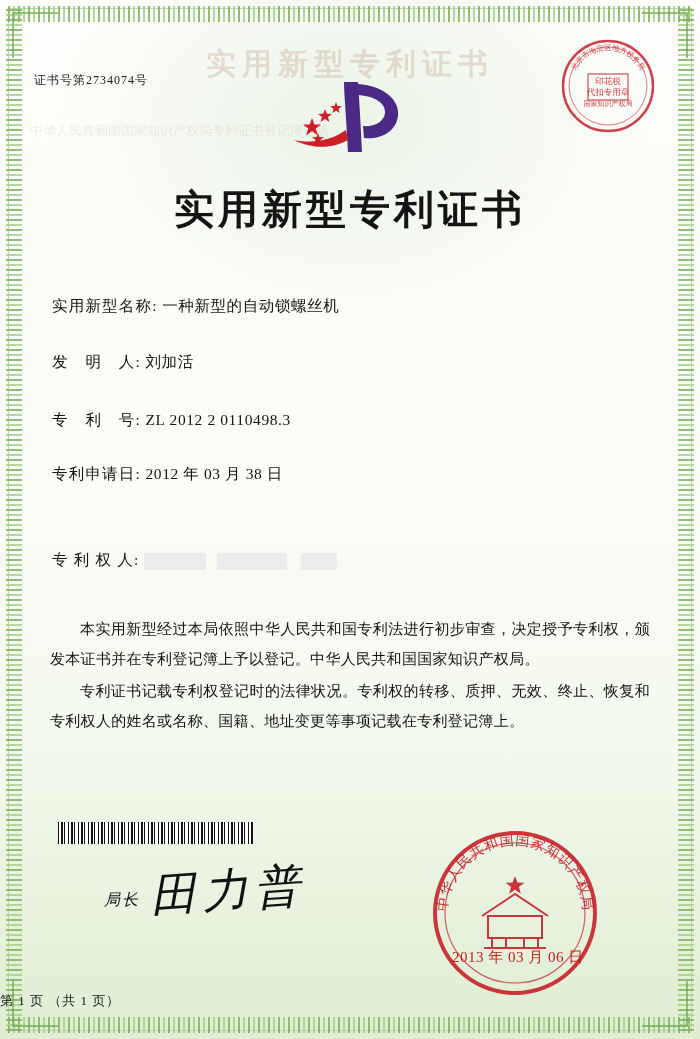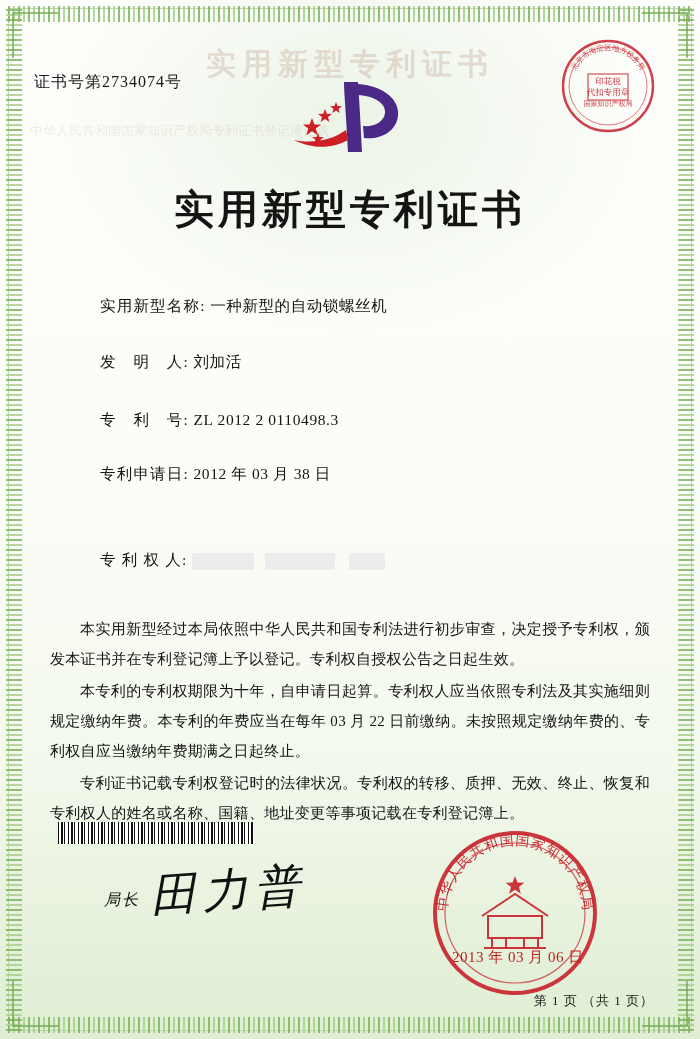--- a/index.html
+++ b/index.html
@@ -91,21 +91,21 @@
     font-size: 13px;
     line-height: 22px;
     color: rgba(190, 170, 150, 0.22);
     user-select: none;
   }
 
   
   .cert-no {
     position: absolute;
     left: 34px; top: 72px;
-    font-size: 16px;
+    font-size: 12px;
     color: #1a1a1a;
     letter-spacing: 1px;
   }
 
   .emblem {
     position: absolute;
     left: 288px; top: 78px;
     width: 124px; height: 78px;
   }
 
@@ -123,21 +123,21 @@
 
   
   .field {
     position: absolute;
     left: 52px;
     font-size: 15.5px;
     color: #141414;
     letter-spacing: .6px;
     white-space: nowrap;
   }
-  .field .lbl { letter-spacing: 1.2px; margin-left: 48px; }
+  .field .lbl { letter-spacing: 1.2px; }
   .redacted {
     display: inline-block;
     vertical-align: middle;
     background: #ececec;
     border-radius: 1px;
     height: 17px;
   }
   .redacted.r1 { width: 62px; }
   .redacted.r2 { width: 70px; margin-left: 6px; }
   .redacted.r3 { width: 36px; margin-left: 10px; }
@@ -206,25 +206,24 @@
   .seal-top {
     position: absolute;
     left: 560px; top: 38px;
     width: 96px; height: 96px;
   }
 
   .footer {
     position: absolute;
     left: 0; top: 992px;
     width: 632px;
-    text-align: right;
+    text-align: left;
     font-size: 13px;
     color: #1a1a1a;
     letter-spacing: 1px;
-    margin-left: 22px;
   }
 </style>
 </head>
 <body>
 
 <div class="page">
 
   <div class="border-frame"></div>
   <div class="border-orn orn-top"></div>
   <div class="border-orn orn-bottom"></div>
@@ -296,22 +295,21 @@
 
   <div class="field" style="top:550px;">
     <span class="lbl">专 利 权 人:</span>
     <span class="redacted r1"></span>
     <span class="redacted r2"></span>
     <span class="redacted r3"></span>
   </div>
 
 
   <div class="body-text">
-    <p>本实用新型经过本局依照中华人民共和国专利法进行初步审查，决定授予专利权，颁发本证书并在专利登记簿上予以登记。专利权自授权公告之日起生效。</p>
-    <p>本专利的专利权期限为十年，自申请日起算。专利权人应当依照专利法及其实施细则规定缴纳年费。本专利的年费应当在每年 03 月 22 日前缴纳。未按照规定缴纳年费的、专利权自应当缴纳年费期满之日起终止。</p>
+    <p>本实用新型经过本局依照中华人民共和国专利法进行初步审查，决定授予专利权，颁发本证书并在专利登记簿上予以登记。中华人民共和国国家知识产权局。</p>
     <p>专利证书记载专利权登记时的法律状况。专利权的转移、质押、无效、终止、恢复和专利权人的姓名或名称、国籍、地址变更等事项记载在专利登记簿上。</p>
   </div>
 
   <div class="barcode"></div>
 
   <div class="sig-label">局长</div>
   <div class="signature">田力普</div>
 
   <div class="seal-main">
     <svg viewBox="0 0 170 170" width="170" height="170">

